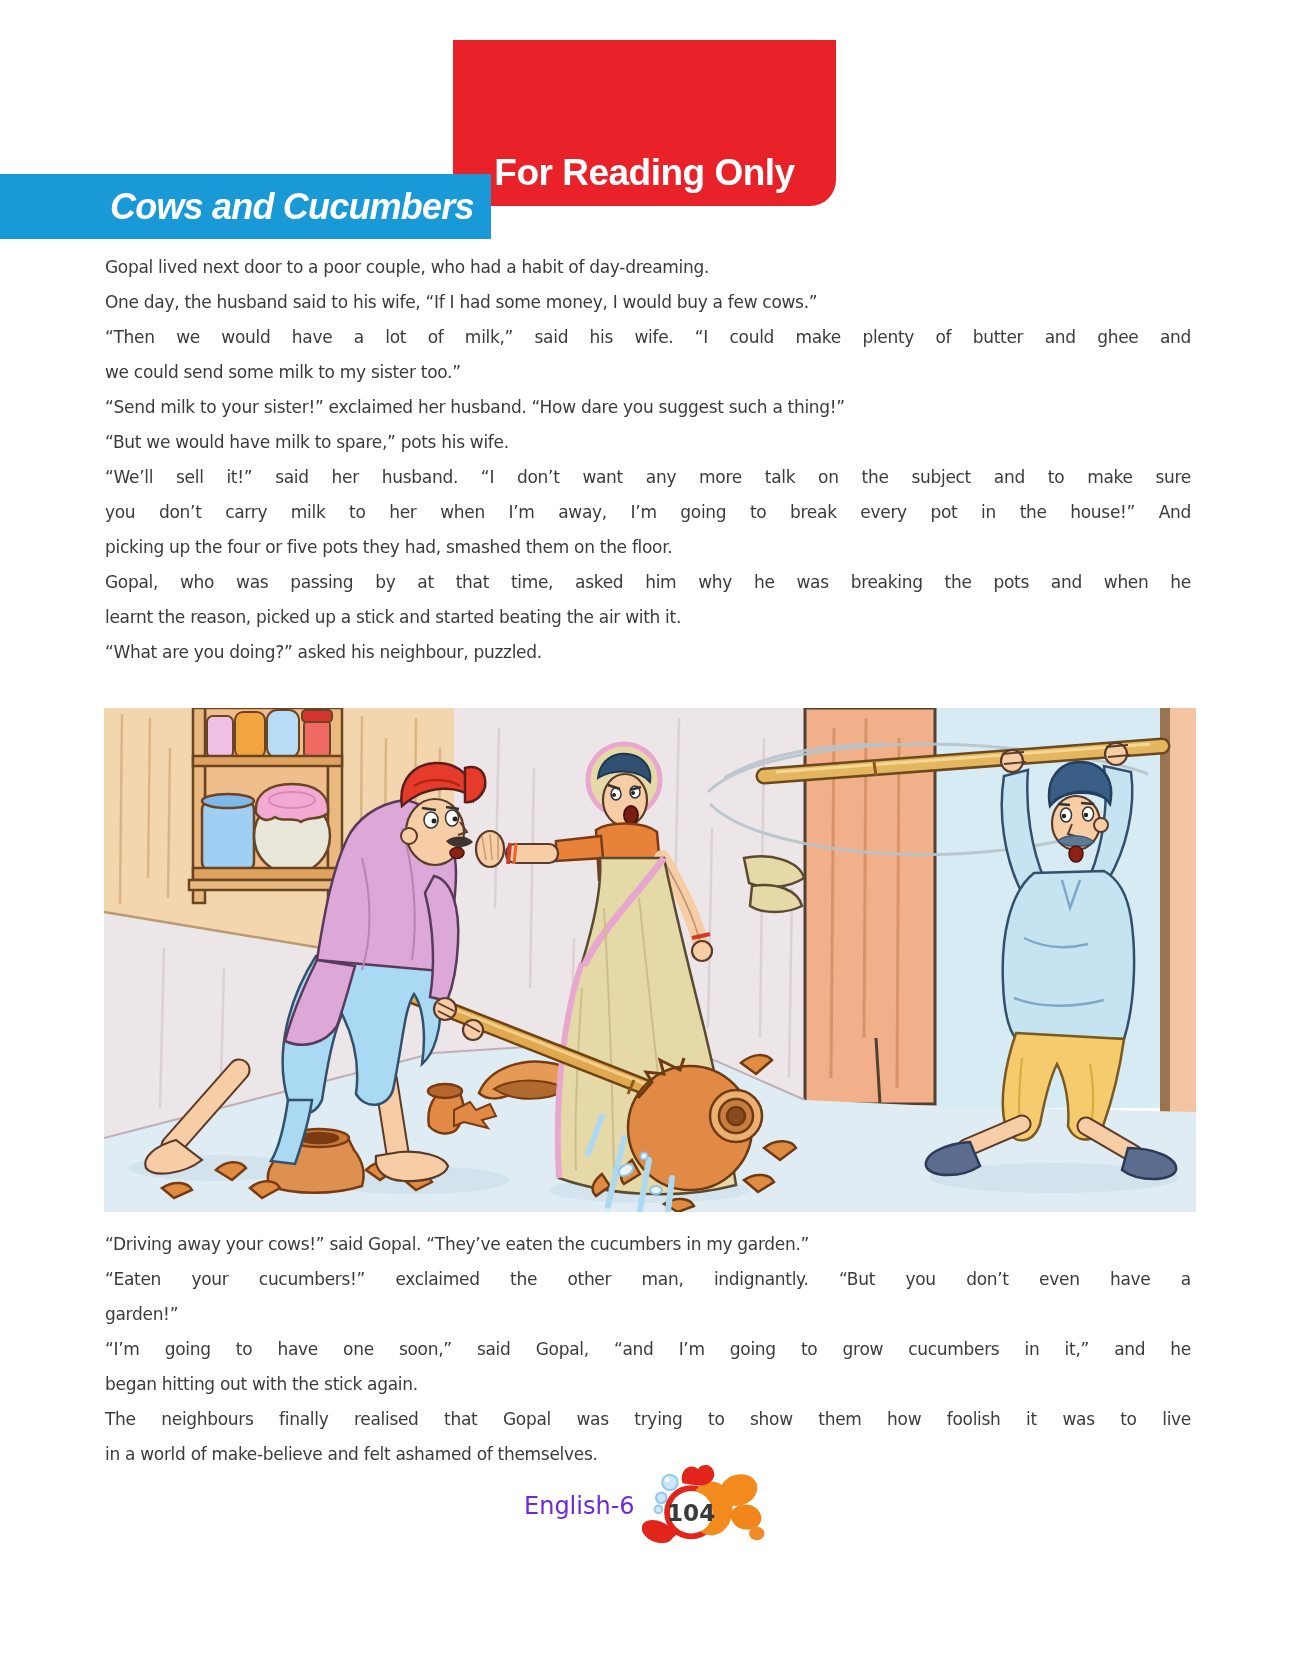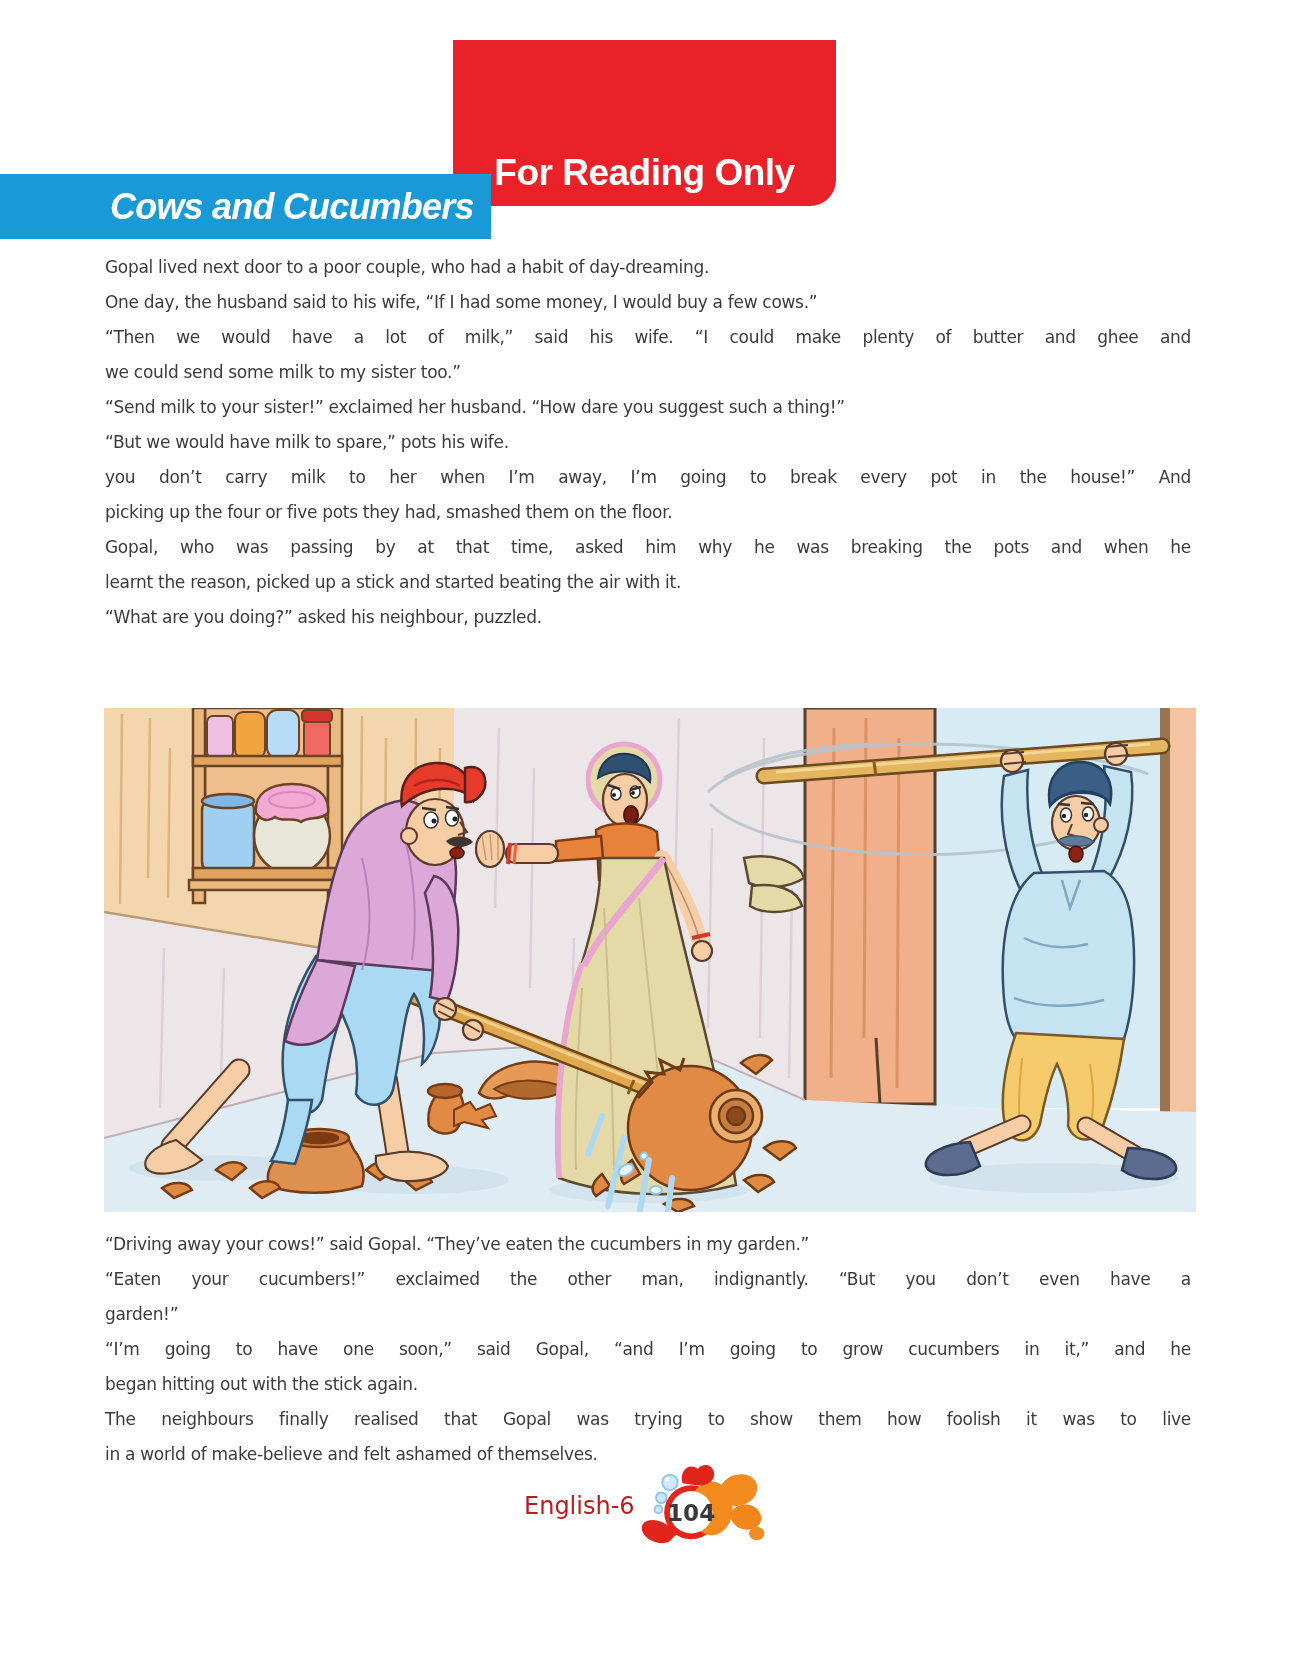--- a/index.html
+++ b/index.html
@@ -15,21 +15,21 @@
                  font-size:36px;letter-spacing:-0.8px;padding-left:110px;white-space:nowrap;}
   .story{position:absolute;left:105px;width:1086px;color:#3B3B3B;}
   .story-top{top:250px;}
   .story-bottom{top:1227px;}
   .para{margin:0;}
   .line{font-size:17px;line-height:35px;letter-spacing:-0.3px;text-align:justify;
         text-align-last:justify;white-space:normal;}
   .line.last{text-align-last:left;}
   .illustration{position:absolute;left:104px;top:708px;width:1092px;height:504px;}
   .footer{position:absolute;left:524px;top:1462px;display:flex;align-items:center;gap:7px;}
-  .footer .booklabel{font-size:24px;color:#b91c1c;}
+  .footer .booklabel{font-size:24px;color:#6d28d9;}
 </style>
 </head>
 <body>
 
 <div class="page">
 
   <div class="ribbon">
     <span>For Reading Only</span>
   </div>
 
@@ -48,20 +48,21 @@
         <div class="line">“Then we would have a lot of milk,” said his wife. “I could make plenty of butter and ghee and</div>
         <div class="line last">we could send some milk to my sister too.”</div>
       </div>
       <div class="para">
         <div class="line last">“Send milk to your sister!” exclaimed her husband. “How dare you suggest such a thing!”</div>
       </div>
       <div class="para">
         <div class="line last">“But we would have milk to spare,” pots his wife.</div>
       </div>
       <div class="para">
+        <div class="line">“We’ll sell it!” said her husband. “I don’t want any more talk on the subject and to make sure</div>
         <div class="line">you don’t carry milk to her when I’m away, I’m going to break every pot in the house!” And</div>
         <div class="line last">picking up the four or five pots they had, smashed them on the floor.</div>
       </div>
       <div class="para">
         <div class="line">Gopal, who was passing by at that time, asked him why he was breaking the pots and when he</div>
         <div class="line last">learnt the reason, picked up a stick and started beating the air with it.</div>
       </div>
       <div class="para">
         <div class="line last">“What are you doing?” asked his neighbour, puzzled.</div>
       </div>

